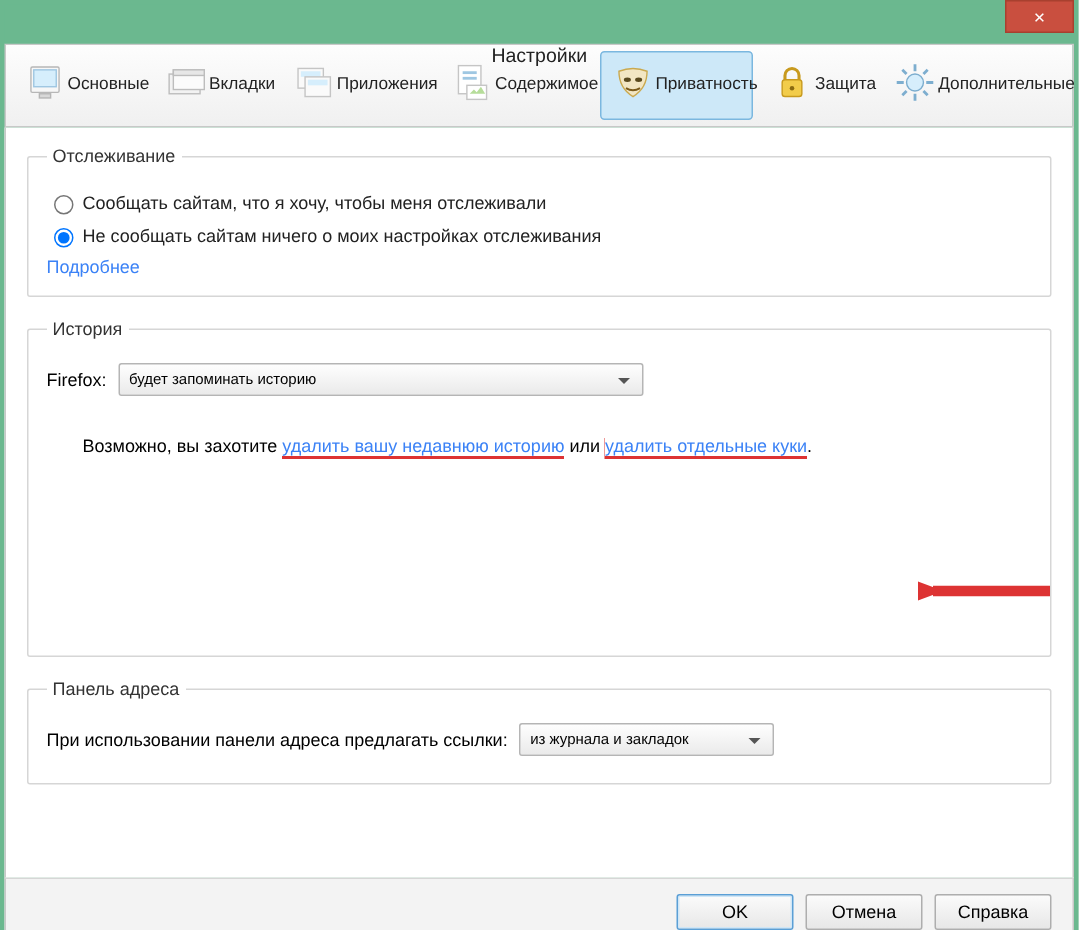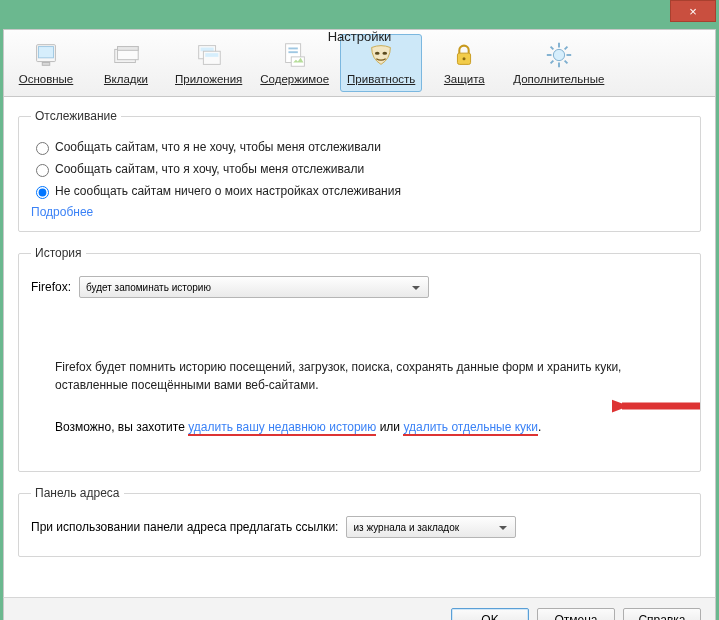--- a/index.html
+++ b/index.html
@@ -46,31 +46,29 @@
     cursor: pointer;
   }
   .toolbar {
     background: linear-gradient(#fdfdfd, #f0f0f0);
     border: 1px solid #c8c8c8;
     display: flex;
     padding: 4px 2px;
   }
   .tab {
     display: flex;
-    flex-direction: column;
     align-items: center;
     padding: 4px 6px 6px 6px;
     margin: 0 2px;
     min-width: 76px;
     cursor: pointer;
     border: 1px solid transparent;
     border-radius: 3px;
     font-size: 11.5px;
     color: #222;
-    text-decoration: underline;
   }
   .tab.selected {
     background: #cde8f8;
     border: 1px solid #7bb7df;
   }
   .tab .icon {
     width: 32px;
     height: 32px;
     display: flex;
     align-items: center;
@@ -272,42 +270,37 @@
       <span>Дополнительные</span>
     </div>
   </div>
 
   <div class="content">
 
     <fieldset>
       <legend>Отслеживание</legend>
       <div class="radio-row">
         <input type="radio" name="trk" style="">
-        <label>Сообщать сайтам, что я не хочу, чтобы меня отслеживали</label>
-      </div>
-      <div class="radio-row">
-        <input type="radio" name="trk" style="">
         <label>Сообщать сайтам, что я хочу, чтобы меня отслеживали</label>
       </div>
       <div class="radio-row">
         <input type="radio" name="trk" checked="" style="">
         <label>Не сообщать сайтам ничего о моих настройках отслеживания</label>
       </div>
       <a class="link">Подробнее</a>
     </fieldset>
 
     <fieldset class="history">
       <legend>История</legend>
       <div class="select-row">
         <span style="margin-right:8px">Firefox:</span>
         <div class="select" style="min-width:350px">
           <span>будет запоминать историю</span>
         </div>
       </div>
-      <div class="history-desc">Firefox будет помнить историю посещений, загрузок, поиска, сохранять данные форм и хранить куки, оставленные посещёнными вами веб-сайтами.</div>
       <div class="history-action">
         <span>Возможно, вы захотите </span><a class="link red-underline">удалить вашу недавнюю историю</a><span> или </span><a class="link red-underline">удалить отдельные куки</a><span>.</span>
       </div>
     </fieldset>
 
     <fieldset>
       <legend>Панель адреса</legend>
       <div class="select-row">
         <span style="margin-right:8px">При использовании панели адреса предлагать ссылки:</span>
         <div class="select" style="min-width:170px">

